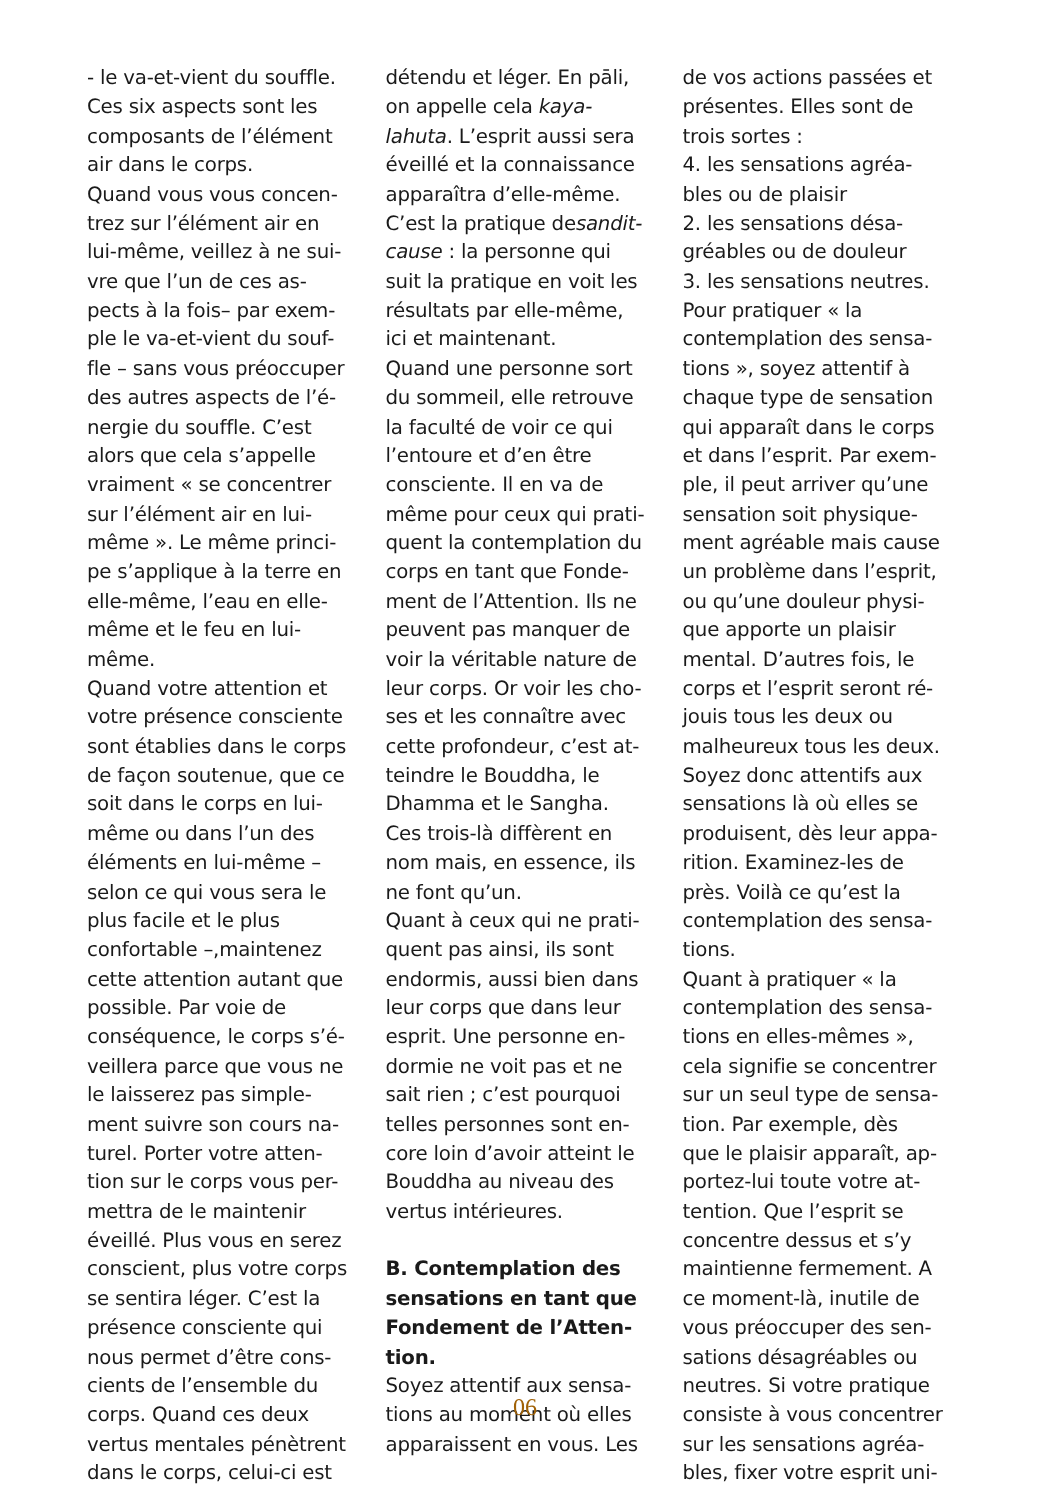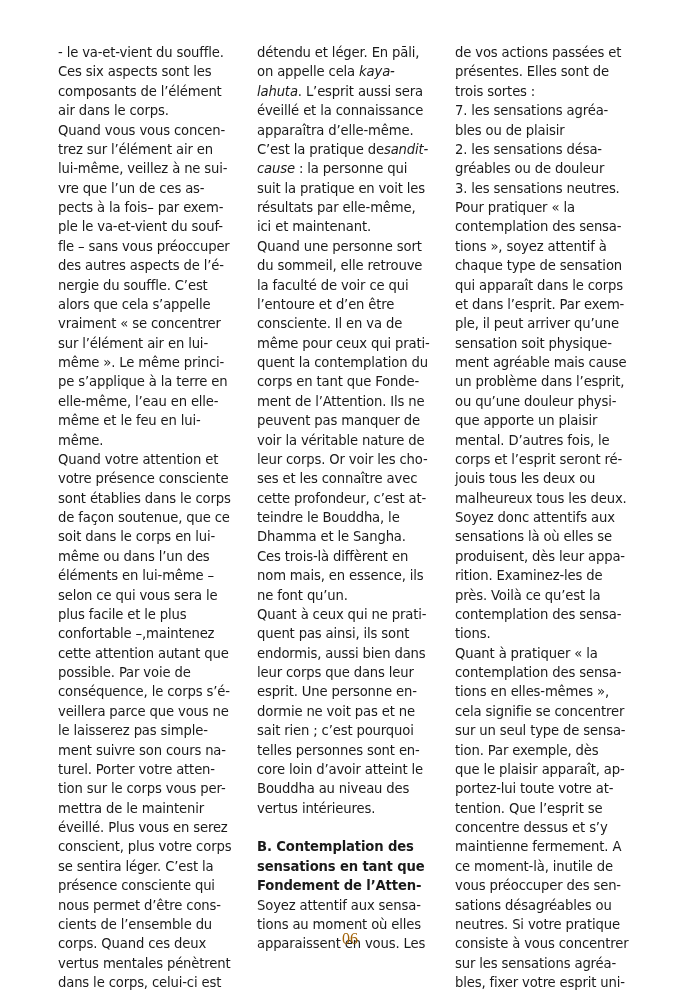--- a/index.html
+++ b/index.html
@@ -124,31 +124,32 @@
     <span class="line">dormie ne voit pas et ne</span>
     <span class="line">sait rien ; c’est pourquoi</span>
     <span class="line">telles personnes sont en-</span>
     <span class="line">core loin d’avoir atteint le</span>
     <span class="line">Bouddha au niveau des</span>
     <span class="line">vertus intérieures.</span>
     <span class="gap"></span>
     <span class="line heading">B. Contemplation des</span>
     <span class="line heading">sensations en tant que</span>
     <span class="line heading">Fondement de l’Atten-</span>
+    <span class="line heading">tion.</span>
     <span class="line">Soyez attentif aux sensa-</span>
     <span class="line">tions au moment où elles</span>
     <span class="line">apparaissent en vous. Les</span>
 
   </div>
 
   <div class="col col3">
     <span class="line">de vos actions passées et</span>
     <span class="line">présentes. Elles sont de</span>
     <span class="line">trois sortes :</span>
-    <span class="line">7. les sensations agréa-</span>
+    <span class="line">4. les sensations agréa-</span>
     <span class="line">bles ou de plaisir</span>
     <span class="line">2. les sensations désa-</span>
     <span class="line">gréables ou de douleur</span>
     <span class="line">3. les sensations neutres.</span>
     <span class="line">Pour pratiquer « la</span>
     <span class="line">contemplation des sensa-</span>
     <span class="line">tions », soyez attentif à</span>
     <span class="line">chaque type de sensation</span>
     <span class="line">qui apparaît dans le corps</span>
     <span class="line">et dans l’esprit. Par exem-</span>

